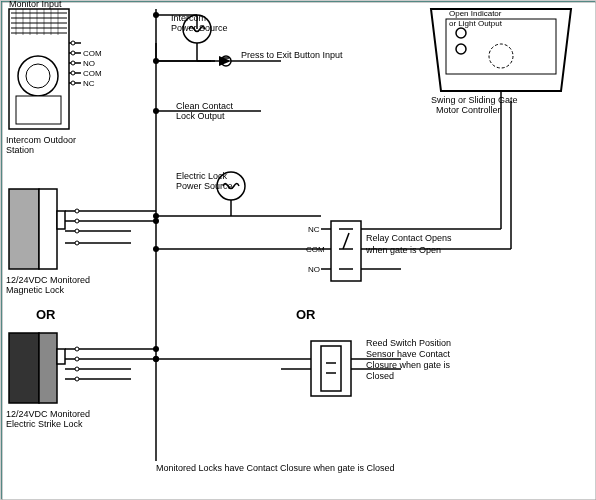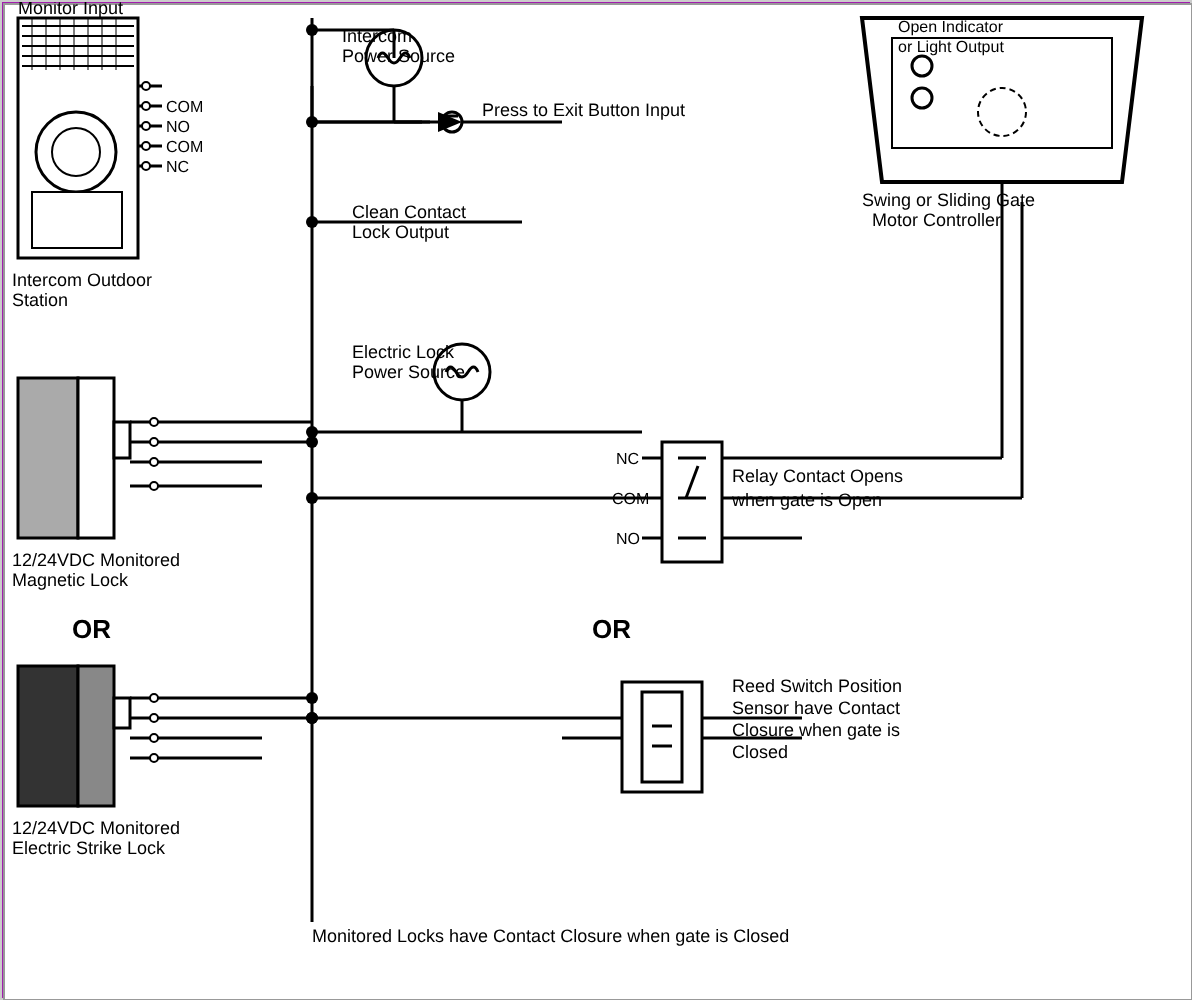--- a/index.html
+++ b/index.html
@@ -9,21 +9,21 @@
       background: #fff;
       font-family: Arial, sans-serif;
       font-size: 11px;
       overflow: hidden;
       position: relative;
     }
     .diagram-container {
       width: 596px;
       height: 500px;
       position: relative;
-      background: #a21caf;
+      background: #0f766e;
       border: 1px solid #ccc;
     }
     svg {
       position: absolute;
       top: 0; left: 0;
       width: 596px;
       height: 500px;
     }
   </style>
 </head>

